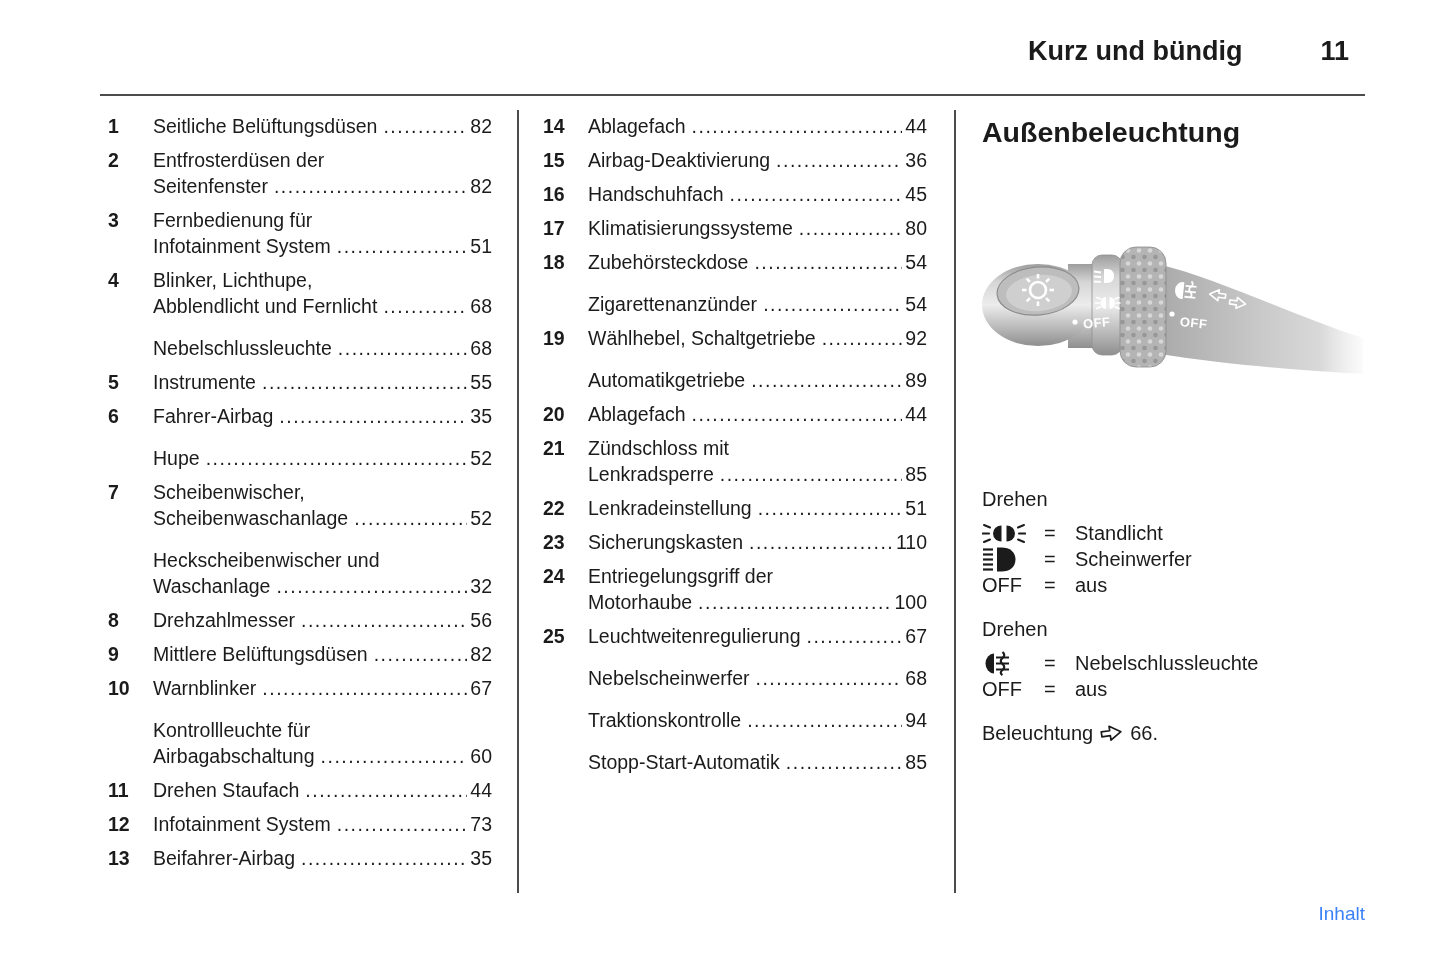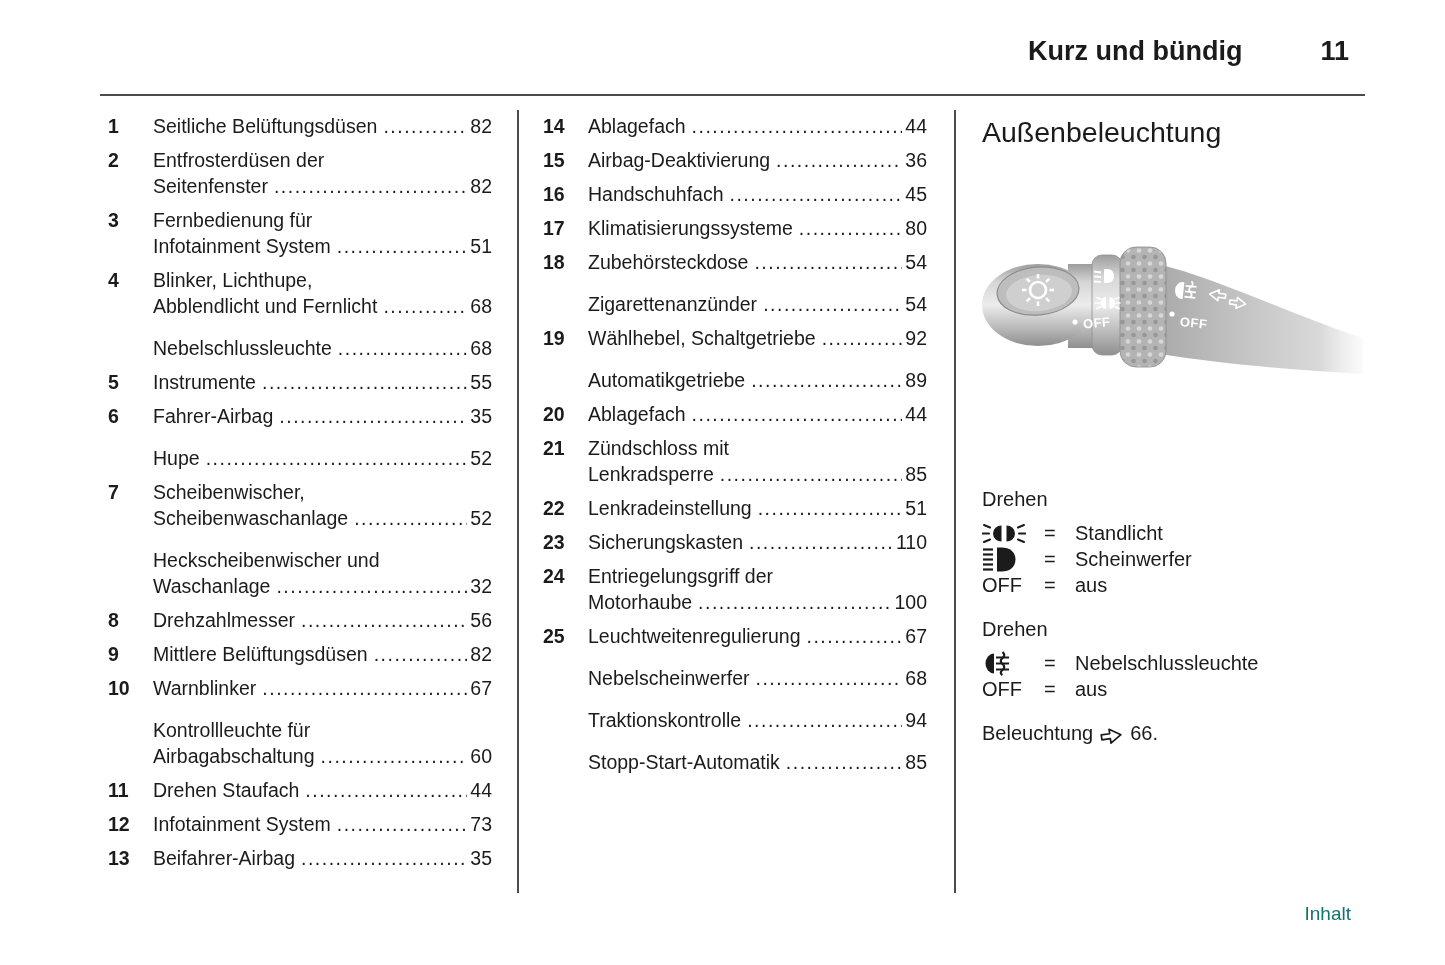--- a/index.html
+++ b/index.html
@@ -20,33 +20,33 @@
   .toc-entry.cont{margin-top:16px}
   .toc-num{width:45px;flex:none;font-weight:bold}
   .toc-body{flex:1;min-width:0}
   .toc-line{white-space:nowrap}
   .toc-line.leader{display:flex;align-items:flex-end}
   .toc-label{flex:none}
   .toc-dots{flex:1;overflow:hidden;white-space:nowrap;margin:0 3px 0 6px;letter-spacing:1.5px}
   .toc-dots::before{content:"..........................................................................."}
   .toc-page{flex:none}
   .right{position:absolute;left:982px;top:110px;width:383px;height:802px}
-  .sec-title{font-size:28.5px;font-weight:normal;margin:6px 0 12px;white-space:nowrap}
+  .sec-title{font-size:28.5px;font-weight:bold;margin:6px 0 12px;white-space:nowrap}
   .stalk{position:absolute;left:0;top:124px;width:383px;height:170px}
   .legend{position:absolute;left:0;top:376px;width:383px;font-size:20px;line-height:26px}
   .legend-group{margin-bottom:18px}
   .legend-heading{margin-bottom:8px}
   .legend-row{display:flex;align-items:center}
   .legend-symbol{width:62px;flex:none;display:flex;align-items:center}
   .legend-symbol svg{display:block}
   .legend-eq{width:31px;flex:none}
   .legend-label{flex:1;white-space:nowrap}
-  .reference{display:flex;align-items:flex-end;white-space:nowrap}
+  .reference{display:flex;align-items:center;white-space:nowrap}
   .reference svg{margin:0 7px}
-  .footer{position:absolute;top:903px;right:94px;font-size:19px;color:#0f766e}
+  .footer{position:absolute;top:903px;right:80px;font-size:19px;color:#3b82f6}
   .offtxt{font-weight:bold;font-size:13px;fill:#ffffff;letter-spacing:.5px;
           font-family:"Liberation Sans",sans-serif}
 </style>
 </head>
 <body>
 
 <div class="hdr">
   <span>Kurz und bündig</span>
   <span class="pg">11</span>
 </div>

